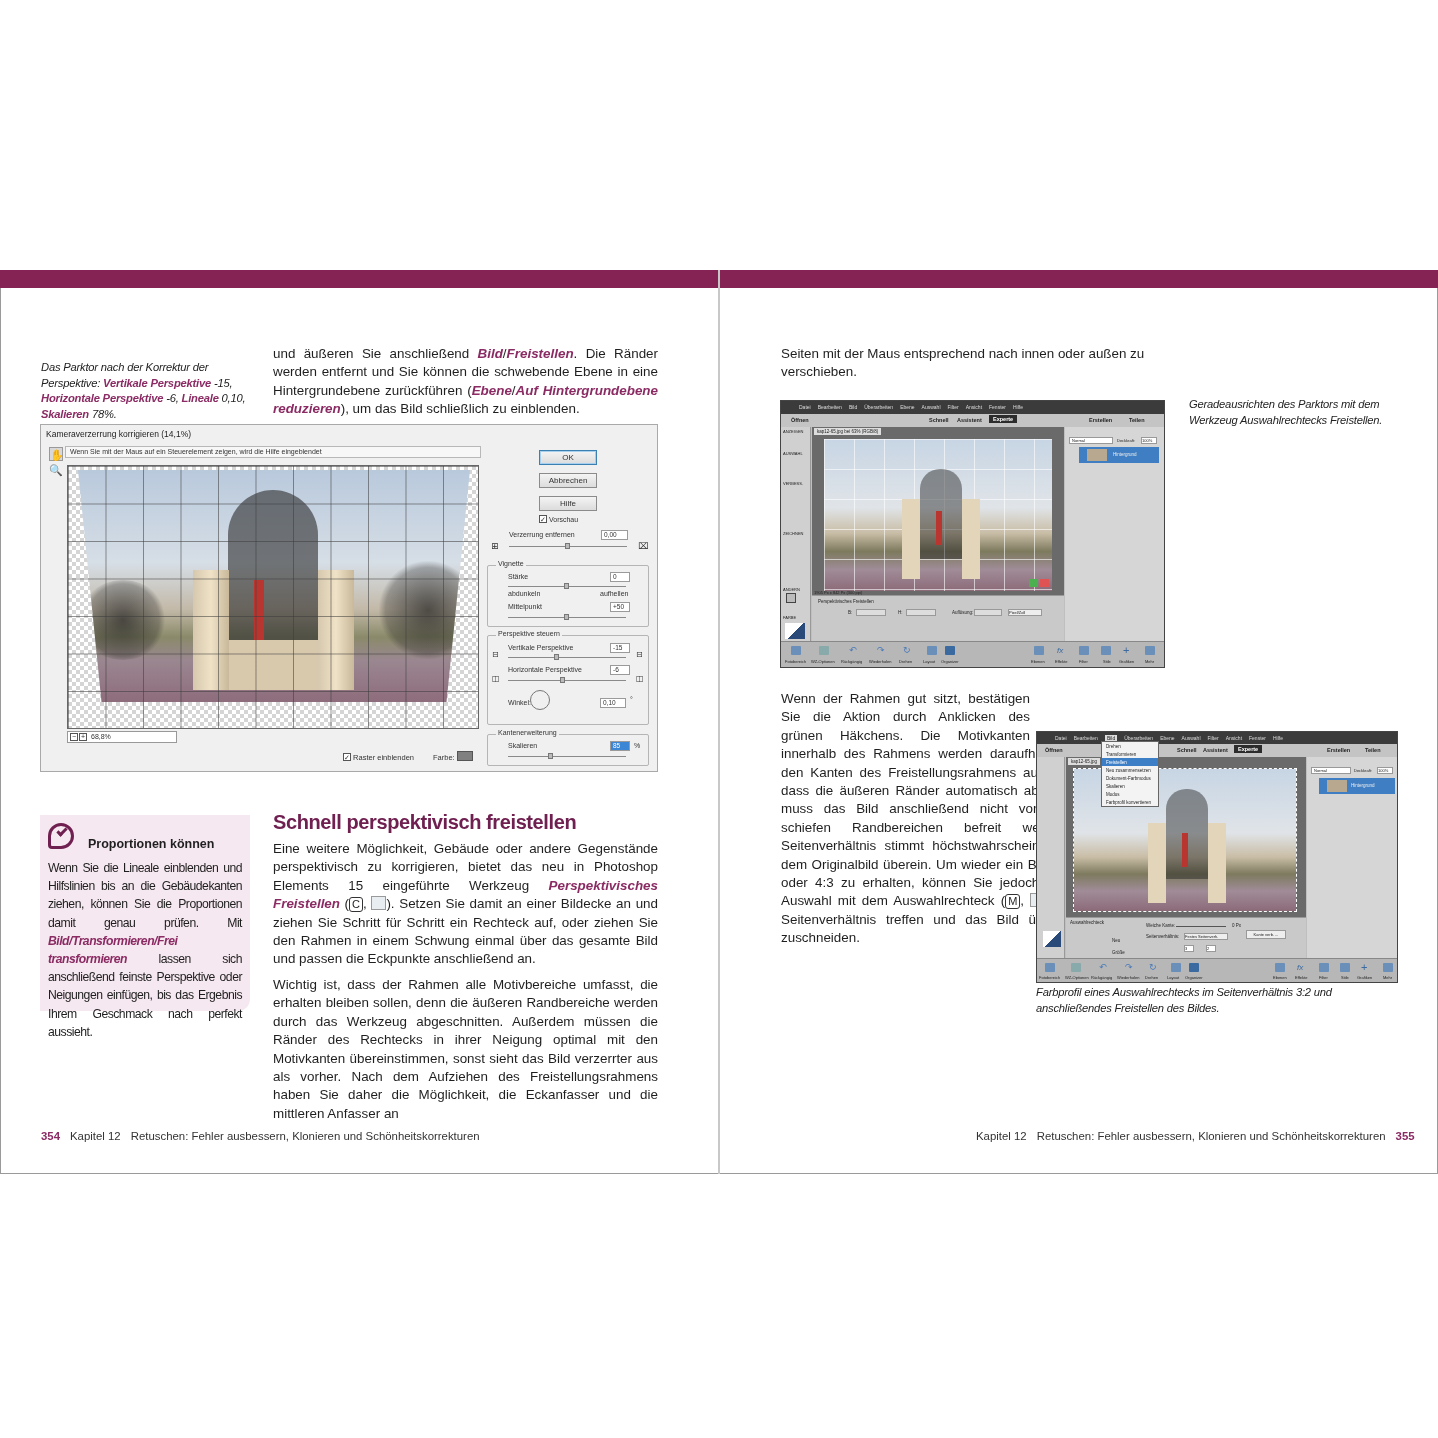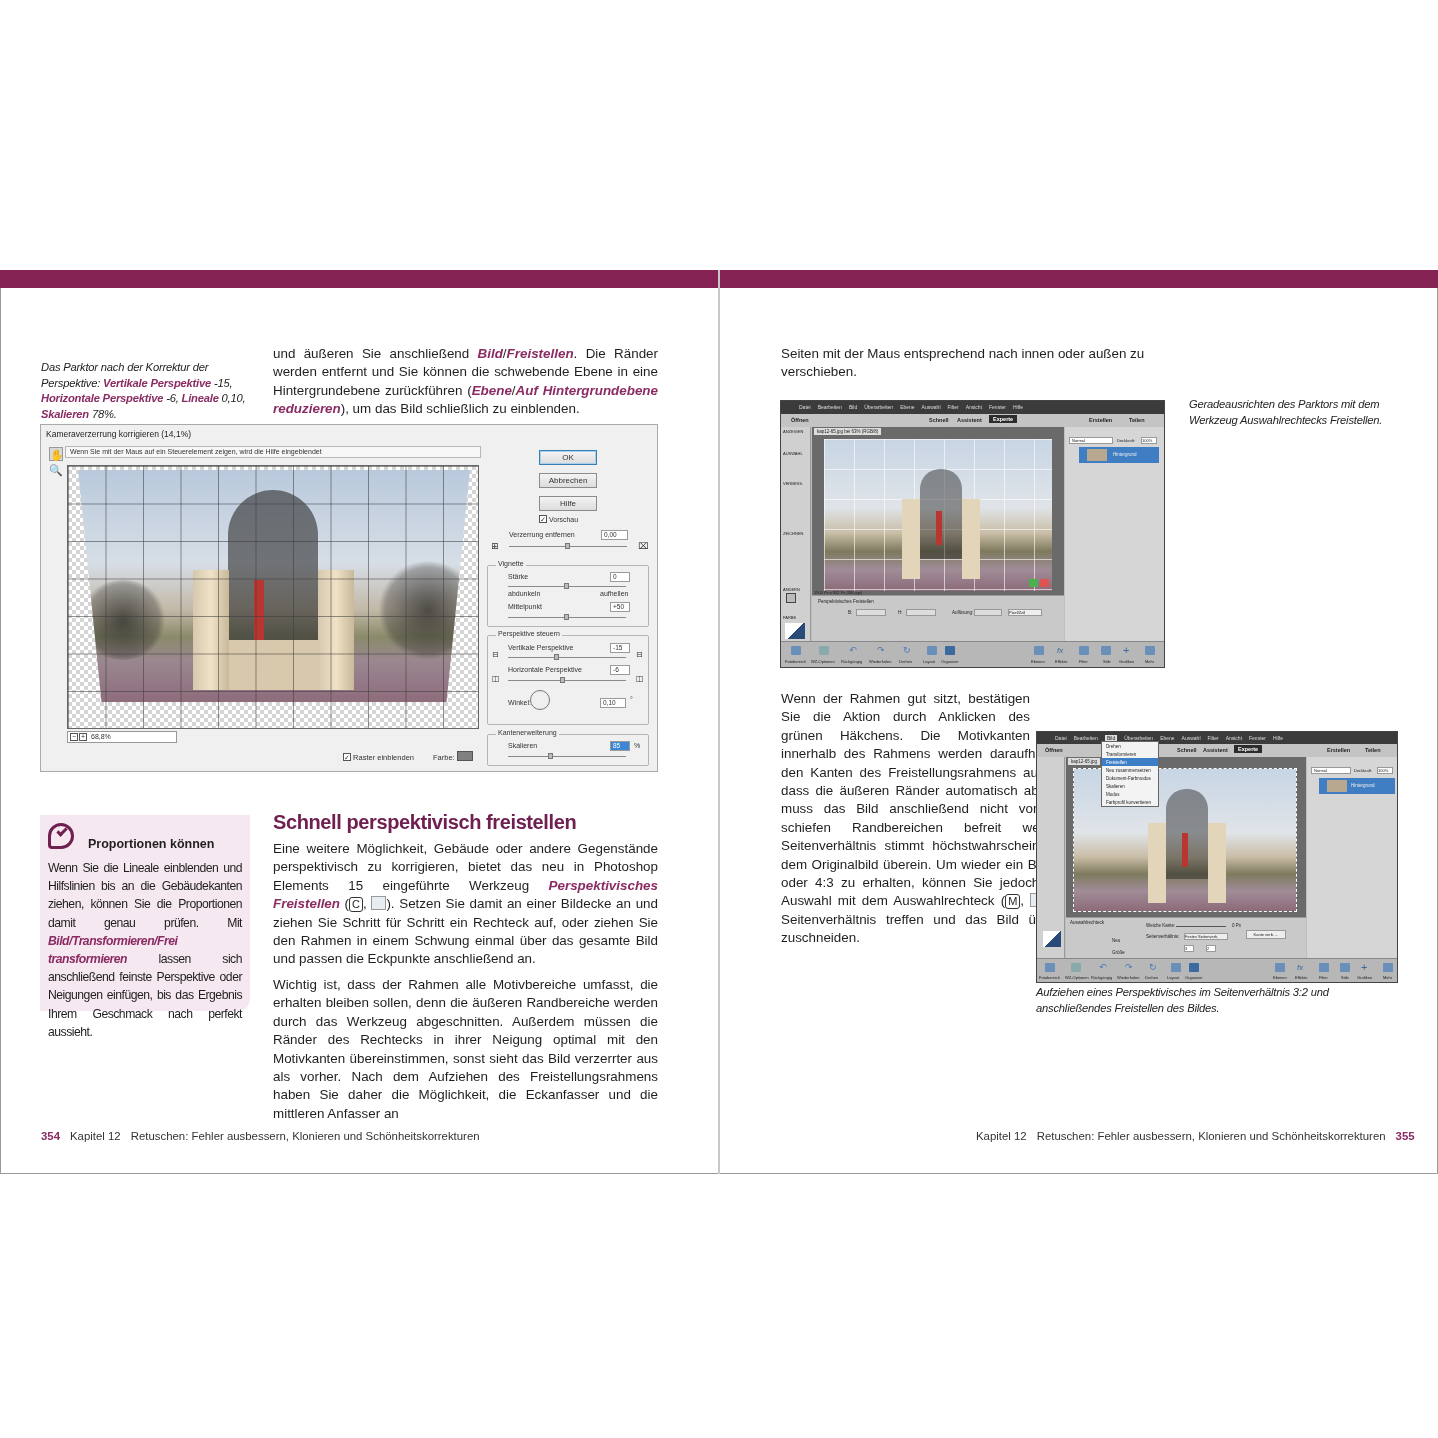--- a/index.html
+++ b/index.html
@@ -382,17 +382,17 @@
     <div class="tb-lbl" style="left:148px; top:16px;">Organizer</div>
     <div class="tb-lbl" style="left:236px; top:16px;">Ebenen</div>
     <div class="tb-lbl" style="left:258px; top:16px;">Effekte</div>
     <div class="tb-lbl" style="left:282px; top:16px;">Filter</div>
     <div class="tb-lbl" style="left:304px; top:16px;">Stile</div>
     <div class="tb-lbl" style="left:320px; top:16px;">Grafiken</div>
     <div class="tb-lbl" style="left:346px; top:16px;">Mehr</div>
   </div>
 </div>
 
-<div class="abs caption" style="left:1036px; top:985px; width:364px;">Aufziehen eines Perspektivisches im Seitenverhältnis 3:2 und anschließendes Freistellen des Bildes.</div>
+<div class="abs caption" style="left:1036px; top:985px; width:364px;">Farbprofil eines Auswahlrechtecks im Seitenverhältnis 3:2 und anschließendes Freistellen des Bildes.</div>
 
 <div class="abs footer" style="left:976px; top:1130px;">
   <span class="chap">Kapitel 12</span><span>Retuschen: Fehler ausbessern, Klonieren und Schönheitskorrekturen</span><span class="pn" style="margin-left:10px; margin-right:0;">355</span>
 </div>
 
 </body></html>

